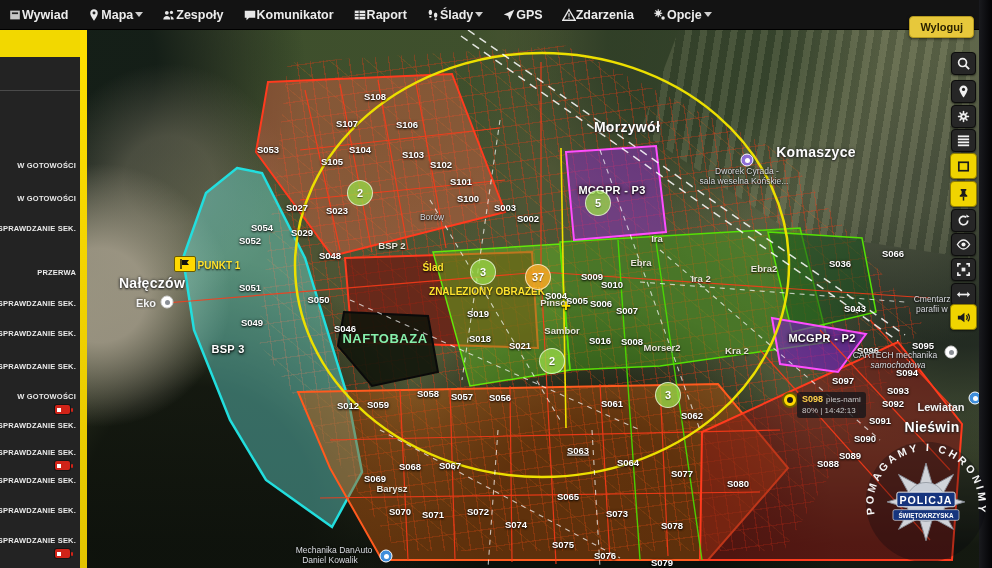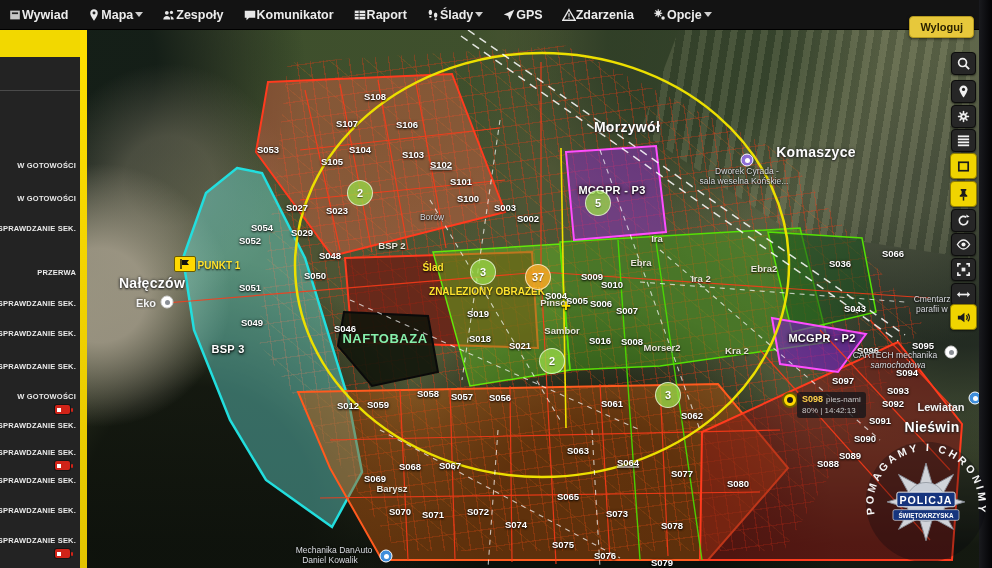--- a/index.html
+++ b/index.html
@@ -291,33 +291,33 @@
     </div>
   <div id="ystripe"></div>
 
   <div id="label-layer">
       <span class="lbl sec" style="left: 375px; top: 96px;">S108</span>
       <span class="lbl sec" style="left: 347px; top: 123px;">S107</span>
       <span class="lbl sec" style="left: 407px; top: 124px;">S106</span>
       <span class="lbl sec" style="left: 332px; top: 161px;">S105</span>
       <span class="lbl sec" style="left: 360px; top: 149px;">S104</span>
       <span class="lbl sec" style="left: 413px; top: 154px;">S103</span>
-      <span class="lbl sec" style="left: 441px; top: 164px; text-decoration: underline;">S102</span>
+      <span class="lbl sec" style="left: 441px; top: 164px;">S102</span>
       <span class="lbl sec" style="left: 461px; top: 181px;">S101</span>
       <span class="lbl sec" style="left: 468px; top: 198px;">S100</span>
       <span class="lbl sec" style="left: 505px; top: 207px;">S003</span>
       <span class="lbl sec" style="left: 528px; top: 218px;">S002</span>
       <span class="lbl sec" style="left: 268px; top: 149px;">S053</span>
       <span class="lbl sec" style="left: 262px; top: 227px;">S054</span>
       <span class="lbl sec" style="left: 302px; top: 232px;">S029</span>
       <span class="lbl sec" style="left: 297px; top: 207px;">S027</span>
       <span class="lbl sec" style="left: 337px; top: 210px;">S023</span>
       <span class="lbl sec" style="left: 250px; top: 240px;">S052</span>
       <span class="lbl sec" style="left: 250px; top: 287px;">S051</span>
-      <span class="lbl sec" style="left: 315px; top: 275px;">S050</span>
+      <span class="lbl sec" style="left: 315px; top: 299px; padding-left: 7px;">S050</span>
       <span class="lbl sec" style="left: 252px; top: 322px;">S049</span>
       <span class="lbl sec" style="left: 330px; top: 255px;">S048</span>
       <span class="lbl sec" style="left: 345px; top: 328px;">S046</span>
       <span class="lbl sec" style="left: 478px; top: 313px;">S019</span>
       <span class="lbl sec" style="left: 480px; top: 338px;">S018</span>
       <span class="lbl sec" style="left: 520px; top: 345px;">S021</span>
       <span class="lbl sec" style="left: 556px; top: 295px;">S004</span>
       <span class="lbl sec" style="left: 577px; top: 300px;">S005</span>
       <span class="lbl sec" style="left: 601px; top: 303px;">S006</span>
       <span class="lbl sec" style="left: 627px; top: 310px;">S007</span>
@@ -328,22 +328,22 @@
       <span class="lbl sec" style="left: 840px; top: 263px;">S036</span>
       <span class="lbl sec" style="left: 855px; top: 308px;">S043</span>
       <span class="lbl sec" style="left: 893px; top: 253px;">S066</span>
       <span class="lbl sec" style="left: 348px; top: 405px;">S012</span>
       <span class="lbl sec" style="left: 378px; top: 404px;">S059</span>
       <span class="lbl sec" style="left: 428px; top: 393px;">S058</span>
       <span class="lbl sec" style="left: 462px; top: 396px;">S057</span>
       <span class="lbl sec" style="left: 500px; top: 397px;">S056</span>
       <span class="lbl sec" style="left: 612px; top: 403px;">S061</span>
       <span class="lbl sec" style="left: 692px; top: 415px;">S062</span>
-      <span class="lbl sec" style="left: 578px; top: 450px;">S063</span>
-      <span class="lbl sec" style="left: 628px; top: 462px; text-decoration: underline;">S064</span>
+      <span class="lbl sec" style="left: 578px; top: 450px; text-decoration: underline;">S063</span>
+      <span class="lbl sec" style="left: 628px; top: 462px;">S064</span>
       <span class="lbl sec" style="left: 568px; top: 496px;">S065</span>
       <span class="lbl sec" style="left: 450px; top: 465px;">S067</span>
       <span class="lbl sec" style="left: 410px; top: 466px;">S068</span>
       <span class="lbl sec" style="left: 375px; top: 478px;">S069</span>
       <span class="lbl sec" style="left: 400px; top: 511px;">S070</span>
       <span class="lbl sec" style="left: 433px; top: 514px;">S071</span>
       <span class="lbl sec" style="left: 478px; top: 511px;">S072</span>
       <span class="lbl sec" style="left: 617px; top: 513px;">S073</span>
       <span class="lbl sec" style="left: 516px; top: 524px;">S074</span>
       <span class="lbl sec" style="left: 563px; top: 544px;">S075</span>

